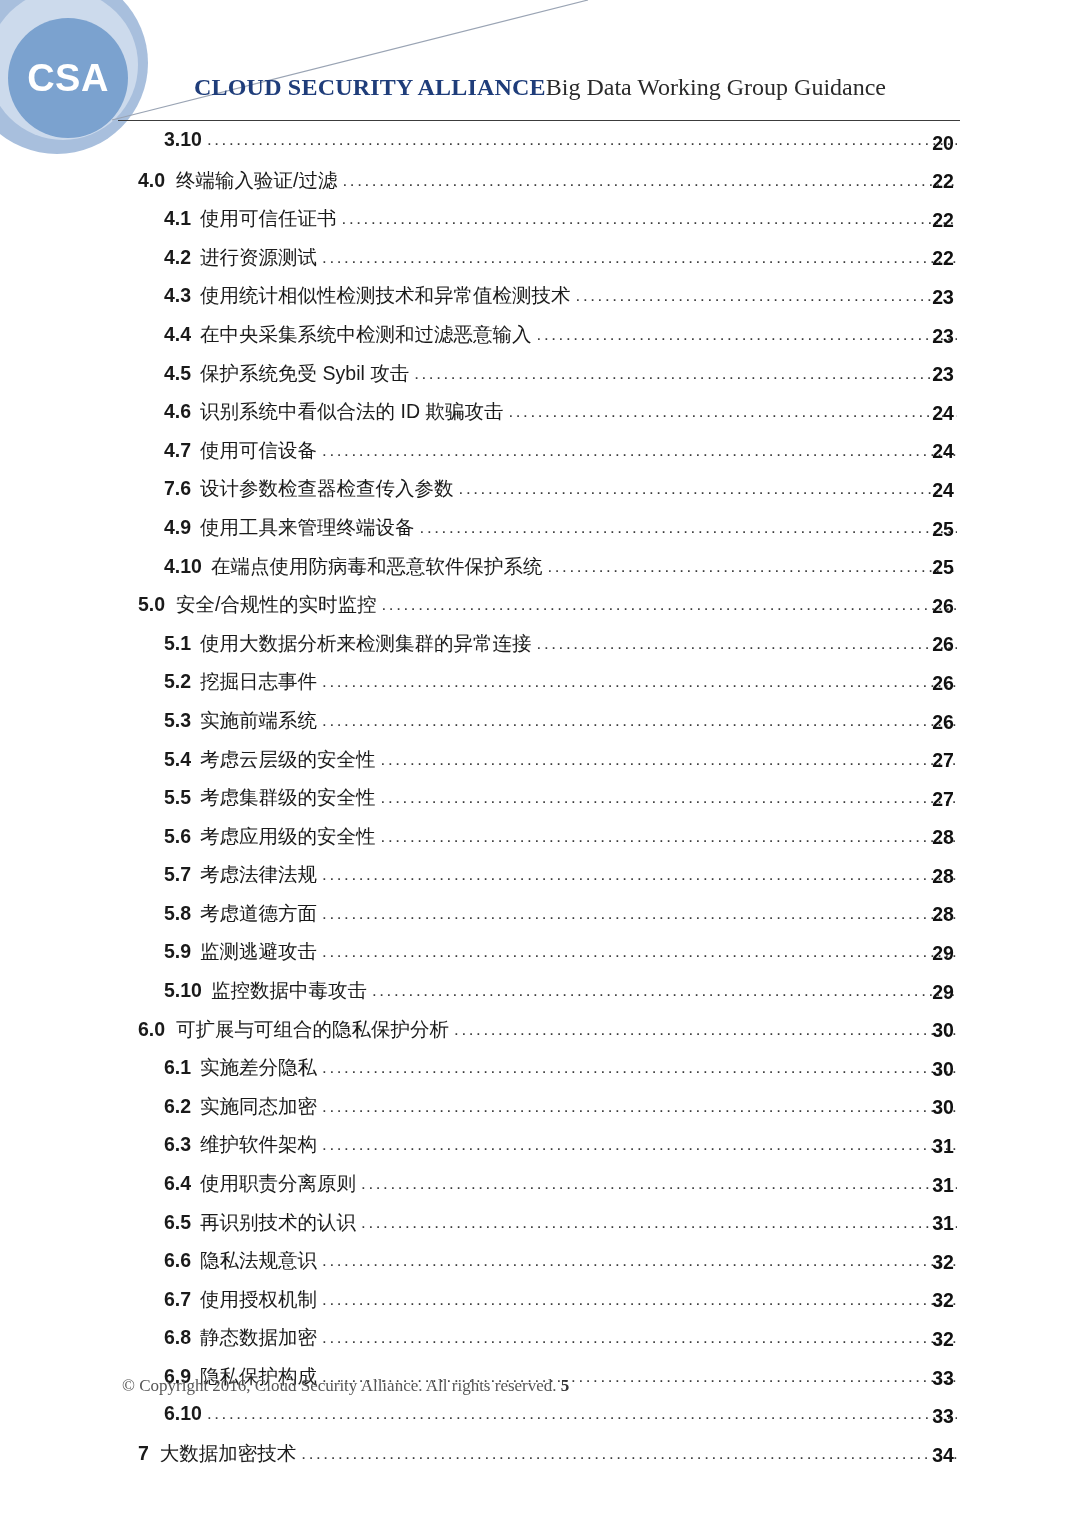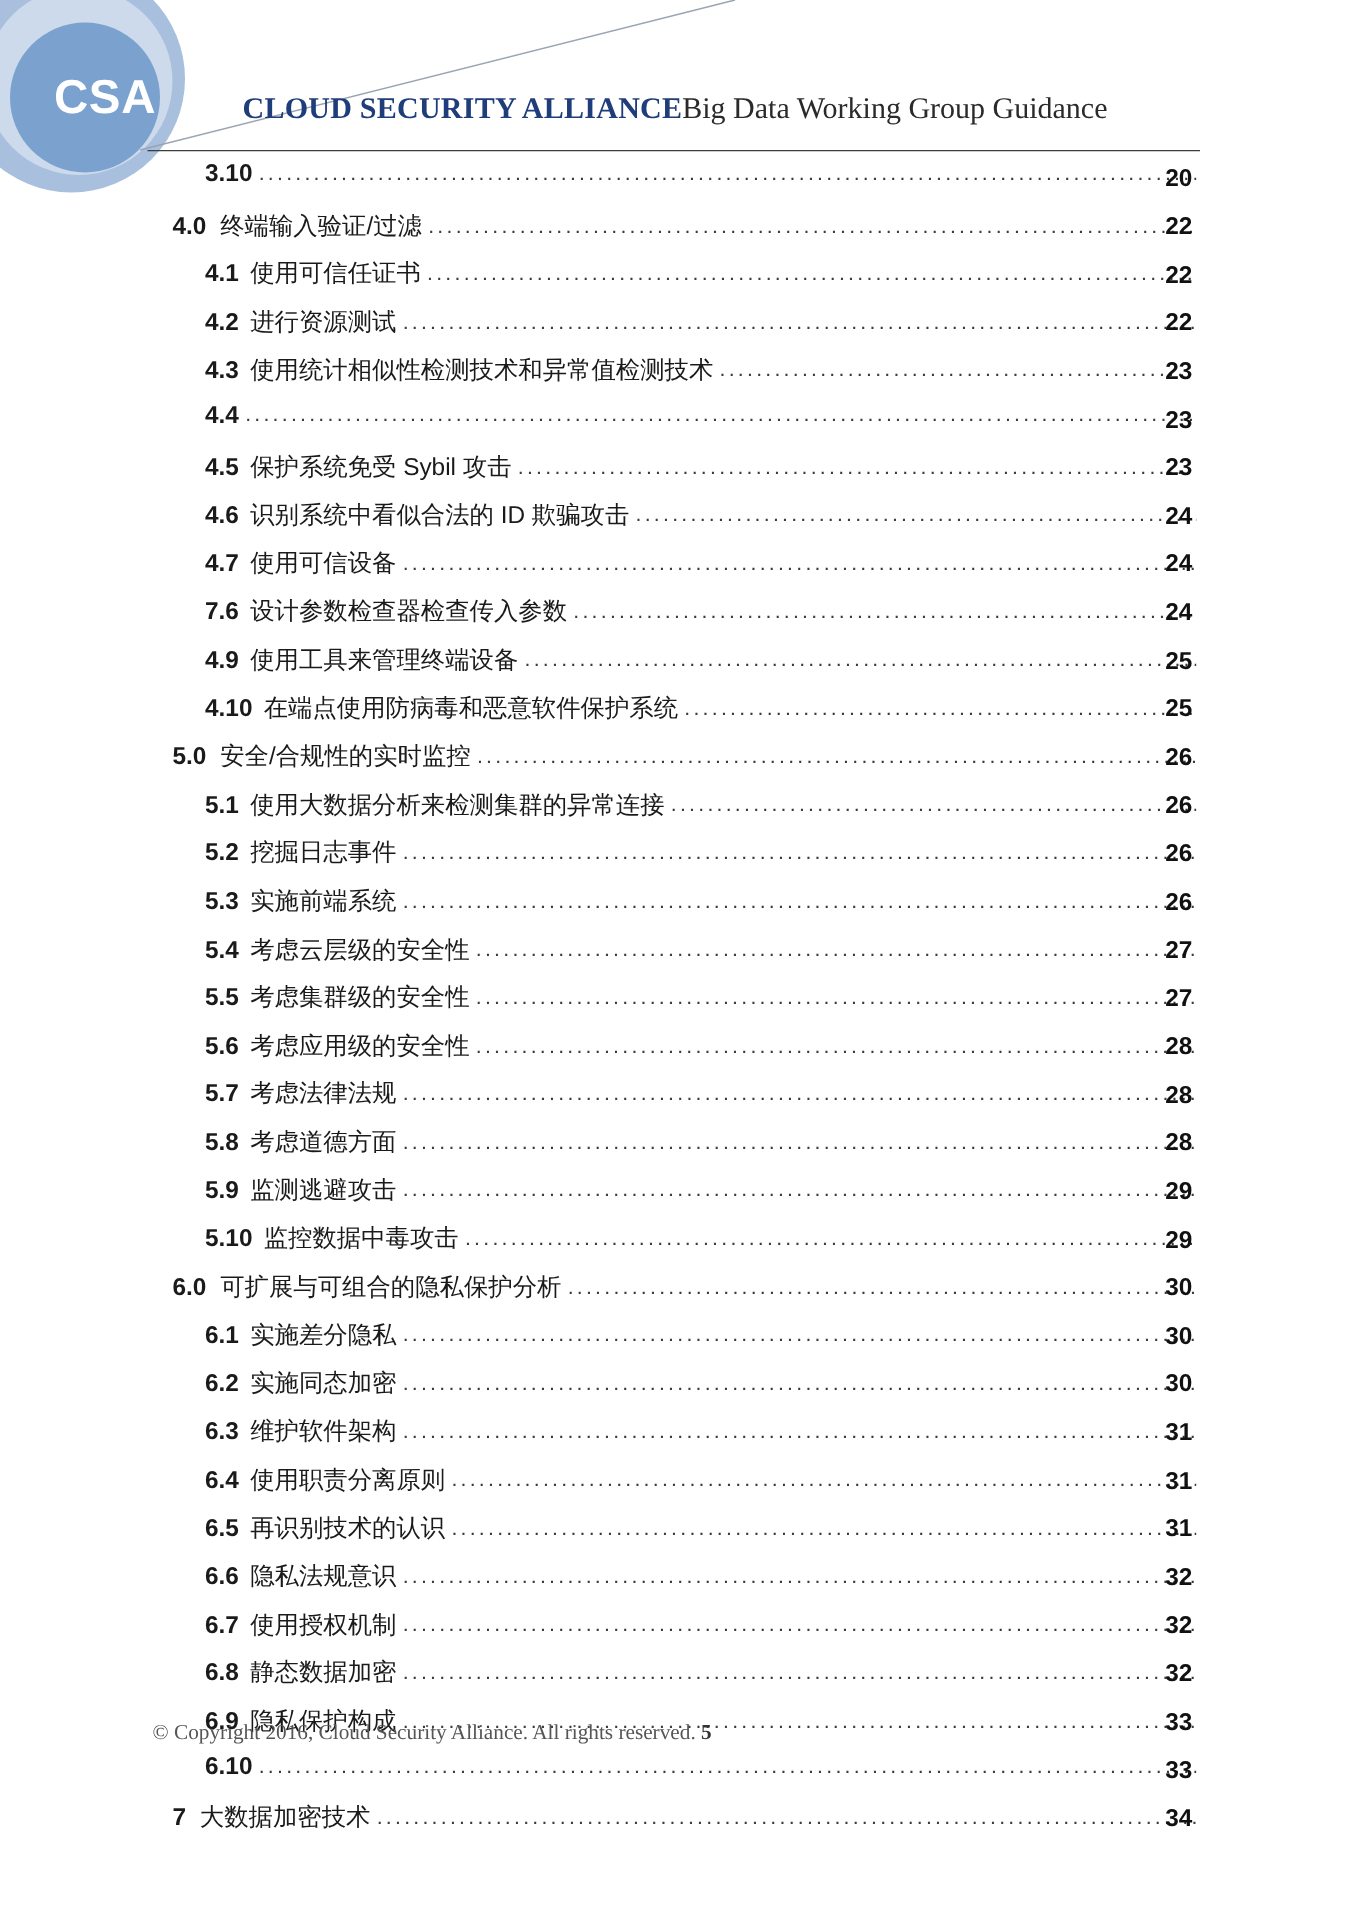--- a/index.html
+++ b/index.html
@@ -54,21 +54,21 @@
     position: absolute;
     left: 50px;
     top: 58px;
     width: 120px;
     height: 120px;
     border-radius: 50%;
     background: #7ba2cf;
   }
   .logo-text {
     position: absolute;
-    left: 66px;
+    left: 50px;
     top: 58px;
     width: 120px;
     height: 120px;
     display: flex;
     align-items: center;
     justify-content: center;
     color: #ffffff;
     font-family: "Liberation Sans", sans-serif;
     font-weight: bold;
     font-size: 38px;
@@ -234,20 +234,21 @@
         <span class="toc-page">22</span>
       </div>
       <div class="toc-row lvl2">
         <span class="toc-num">4.3</span>
         <span class="toc-title">使用统计相似性检测技术和异常值检测技术</span>
         <span class="toc-dots">........................................................................................................................................................................................................</span>
         <span class="toc-page">23</span>
       </div>
       <div class="toc-row lvl2">
         <span class="toc-num">4.4</span>
+        <span class="toc-title">在中央采集系统中检测和过滤恶意输入</span>
         <span class="toc-dots">........................................................................................................................................................................................................</span>
         <span class="toc-page">23</span>
       </div>
       <div class="toc-row lvl2">
         <span class="toc-num">4.5</span>
         <span class="toc-title">保护系统免受 Sybil 攻击</span>
         <span class="toc-dots">........................................................................................................................................................................................................</span>
         <span class="toc-page">23</span>
       </div>
       <div class="toc-row lvl2">

